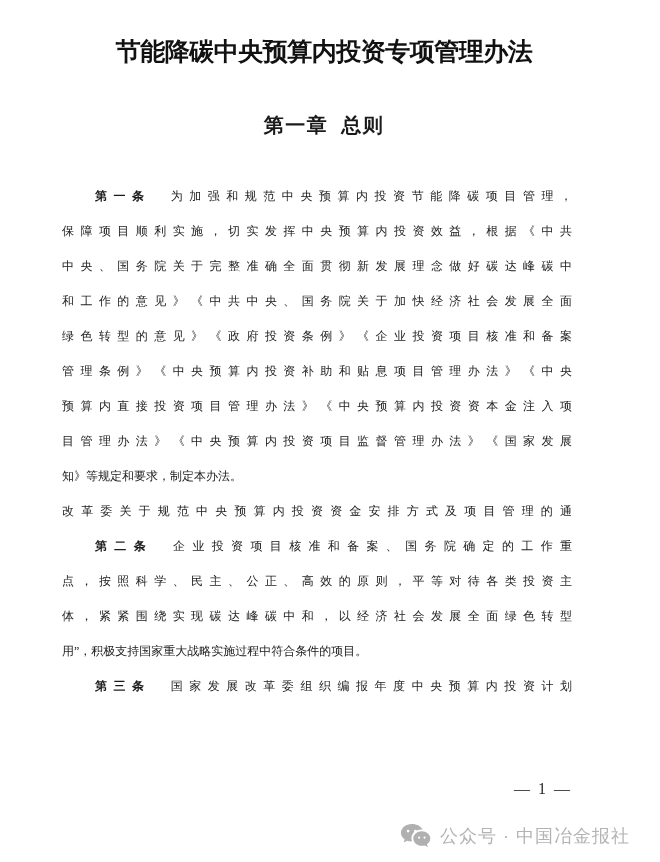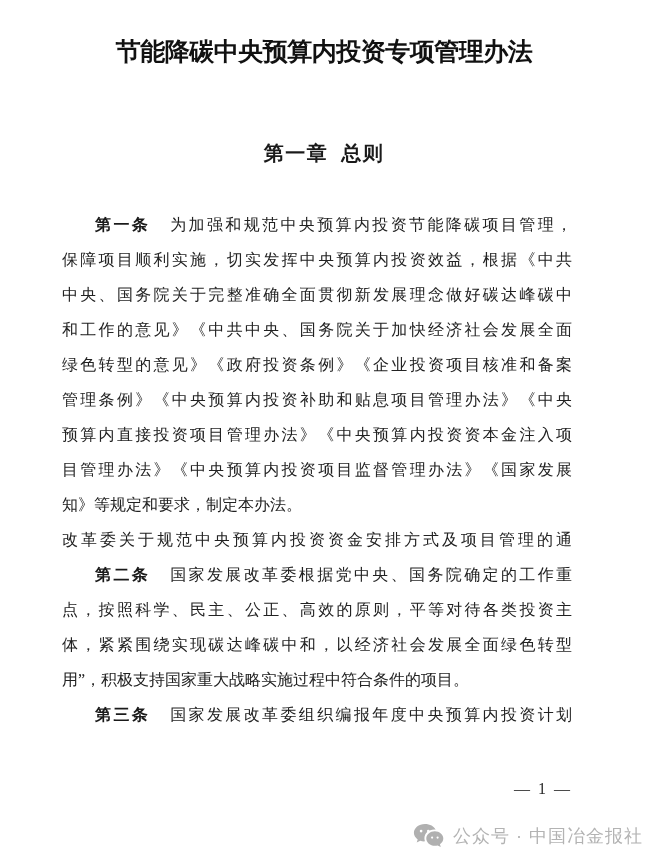--- a/index.html
+++ b/index.html
@@ -19,33 +19,33 @@
   .doc-title {
     padding-top: 38px;
     text-align: center;
     font-size: 25px;
     line-height: 1.15;
     font-weight: 700;
     letter-spacing: -0.5px;
     color: #111111;
   }
   .chapter {
-    margin-top: 76px;
+    margin-top: 48px;
     text-align: center;
     font-size: 20px;
     line-height: 1;
     font-weight: 700;
     letter-spacing: 1.5px;
     word-spacing: 6px;
     color: #1a1a1a;
     font-family: "Liberation Sans", "DejaVu Sans", sans-serif;
   }
   .body {
     margin: 44px 76px 0 62px; 
-    font-size: 16px;
+    font-size: 12px;
   }
   .line {
     height: 35px;
     line-height: 35px;
     text-align: justify;
     text-align-last: justify;
     white-space: nowrap;
     overflow: visible;
   }
   .line.first {
@@ -63,21 +63,21 @@
     position: absolute;
     top: 780px;
     right: 76px;
     font-size: 16px;
     letter-spacing: 2px;
     color: #2a2a2a;
   }
   .footer {
     position: absolute;
     top: 823px;
-    right: 5px;
+    right: 18px;
     display: flex;
     align-items: center;
     gap: 9px;
     font-family: "Liberation Sans", "DejaVu Sans", sans-serif;
     font-size: 18px;
     color: #b3b3b3;
     letter-spacing: 1px;
   }
   .wicon {
     display: inline-flex;
@@ -102,21 +102,21 @@
       <div class="line">和工作的意见》《中共中央、国务院关于加快经济社会发展全面</div>
       <div class="line">绿色转型的意见》《政府投资条例》《企业投资项目核准和备案</div>
       <div class="line">管理条例》《中央预算内投资补助和贴息项目管理办法》《中央</div>
       <div class="line">预算内直接投资项目管理办法》《中央预算内投资资本金注入项</div>
       <div class="line">目管理办法》《中央预算内投资项目监督管理办法》《国家发展</div>
       <div class="line last">知》等规定和要求，制定本办法。</div>
       <div class="line">改革委关于规范中央预算内投资资金安排方式及项目管理的通</div>
     </div>
 
     <div class="para">
-      <div class="line first"><span class="article-label">第二条</span><span>国家发展改革委根据党中央、国务院确定的工作重</span></div>
+      <div class="line first"><span class="article-label">第二条</span><span>企业投资项目核准和备案、国务院确定的工作重</span></div>
       <div class="line">点，按照科学、民主、公正、高效的原则，平等对待各类投资主</div>
       <div class="line">体，紧紧围绕实现碳达峰碳中和，以经济社会发展全面绿色转型</div>
       <div class="line last">用”，积极支持国家重大战略实施过程中符合条件的项目。</div>
     </div>
 
     <div class="para">
       <div class="line first"><span class="article-label">第三条</span><span>国家发展改革委组织编报年度中央预算内投资计划</span></div>
     </div>
 
   </div>

